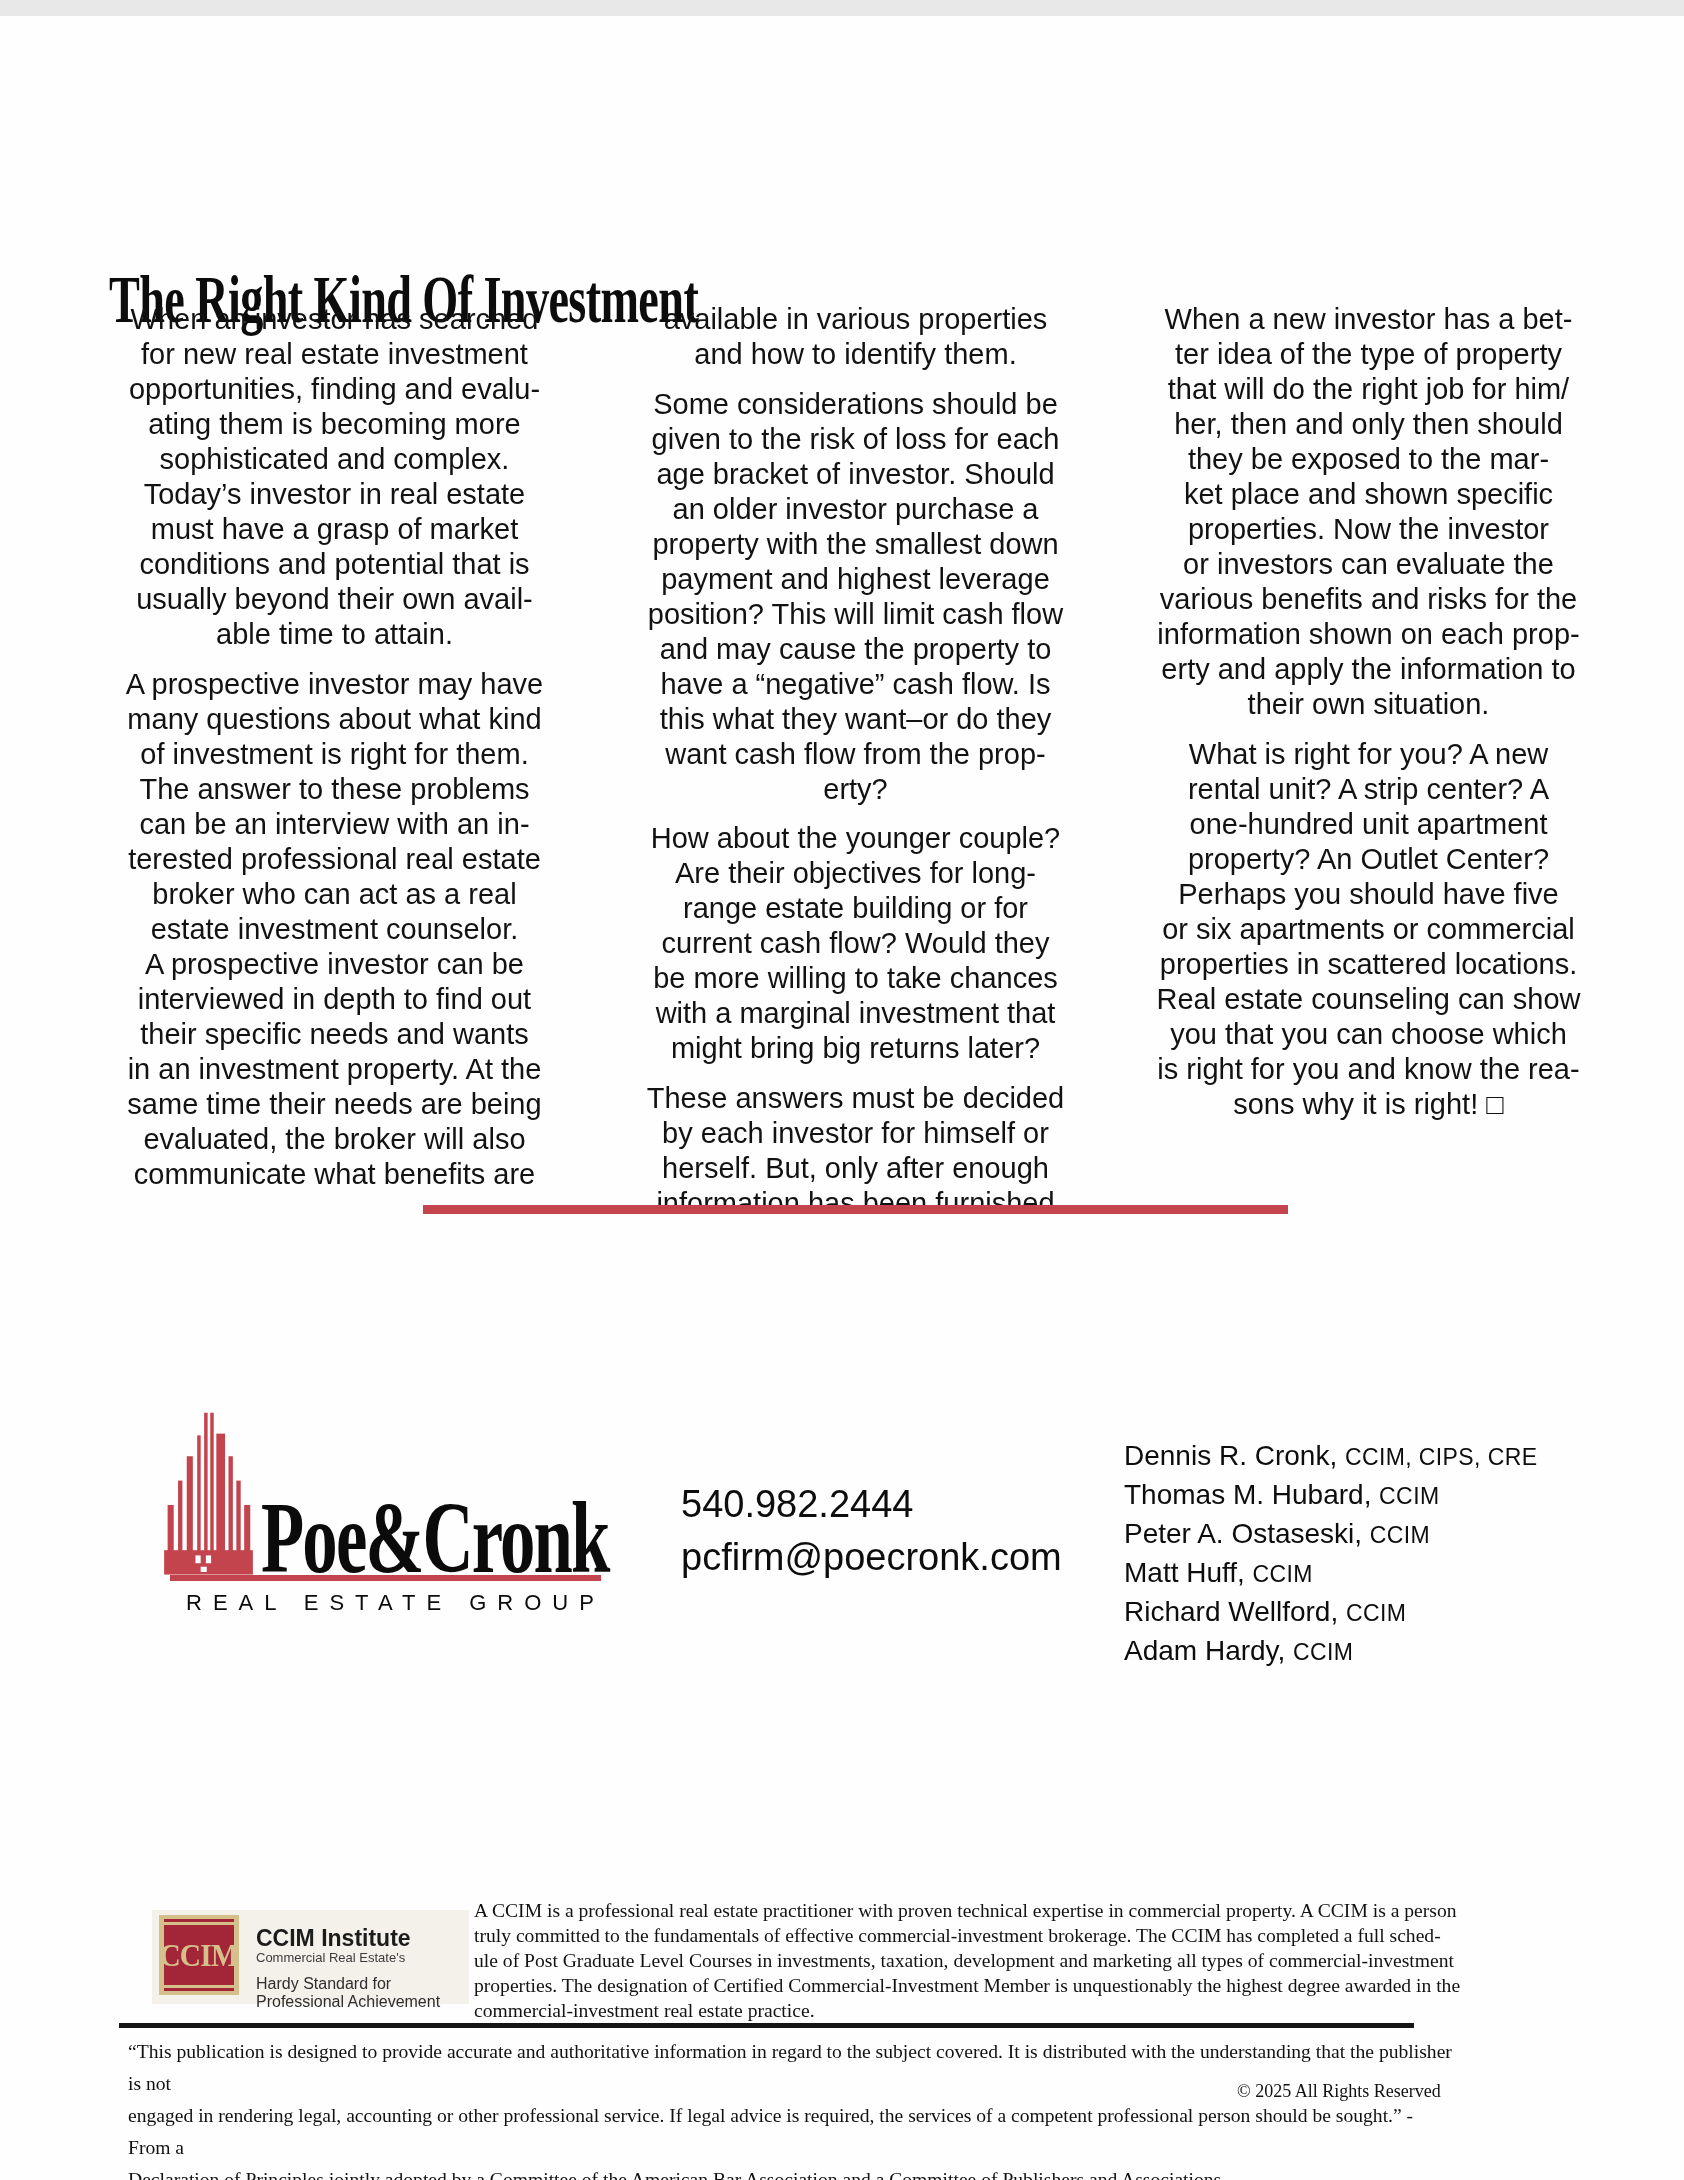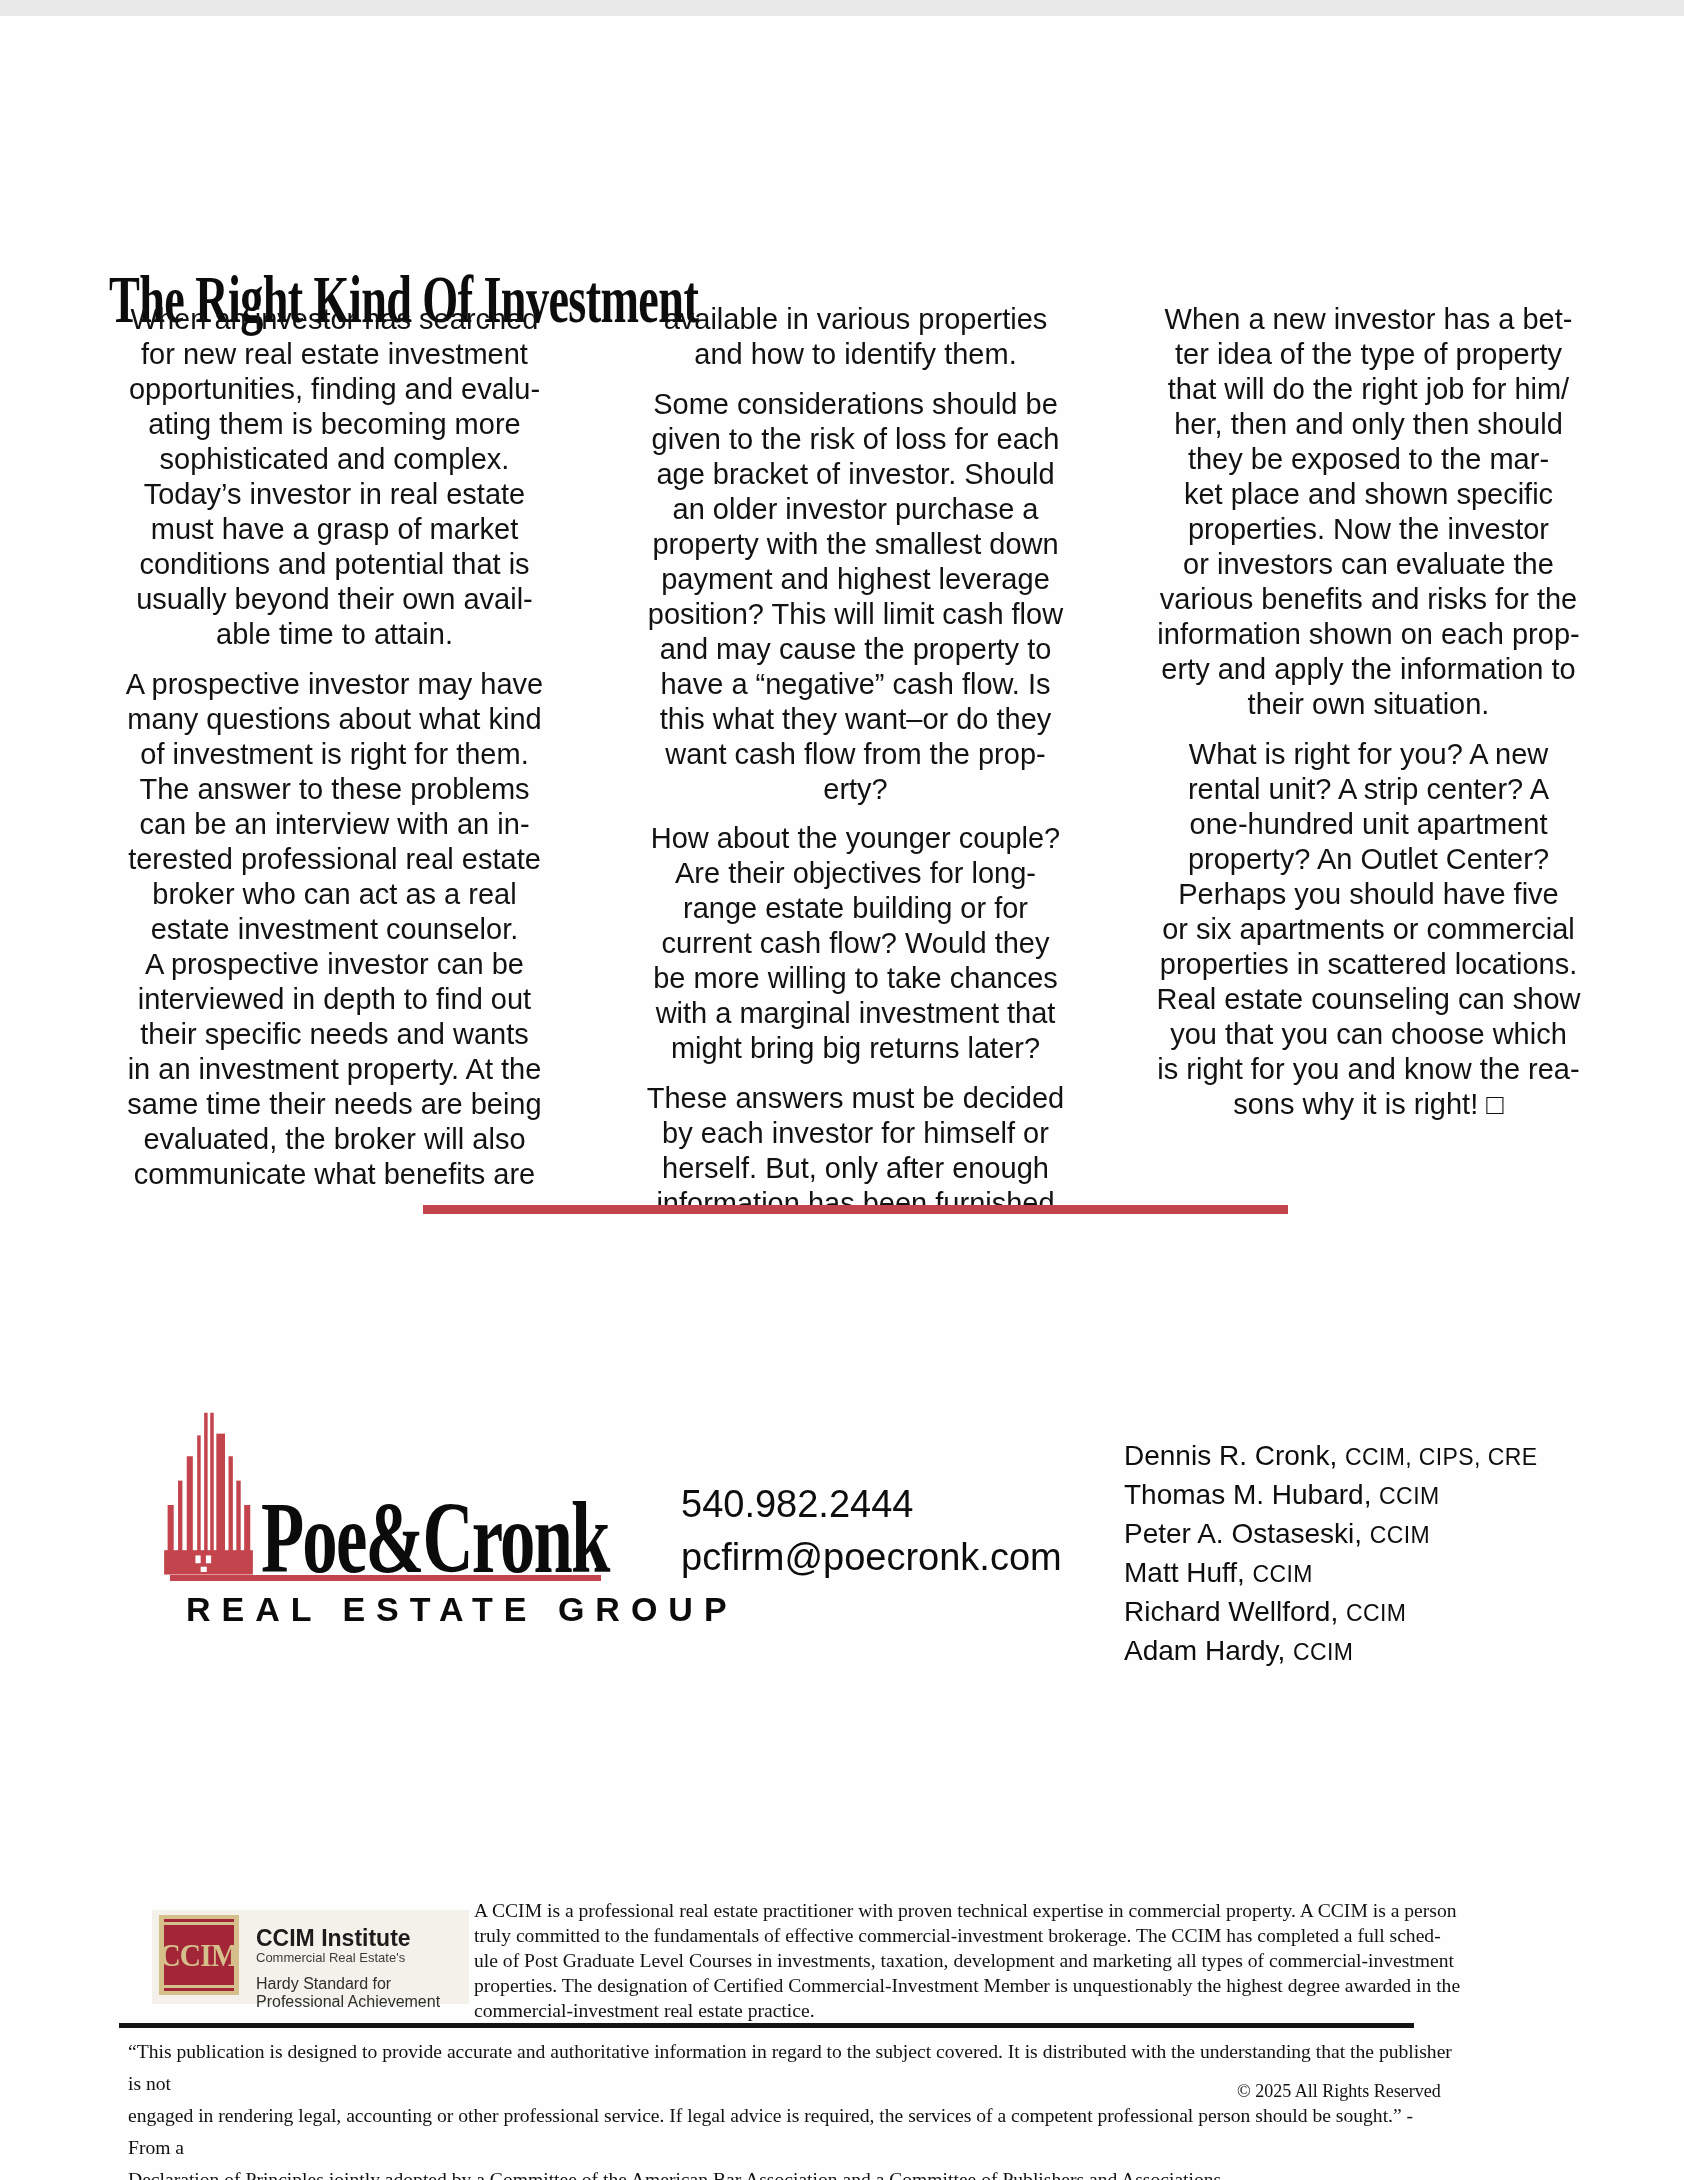--- a/index.html
+++ b/index.html
@@ -48,21 +48,21 @@
     letter-spacing:-2.6px;
     transform:scaleX(0.70);transform-origin:left top;
     white-space:nowrap;color:#0b0b0b;
   }
   .brand-rule{
     position:absolute;left:170px;top:1559px;
     width:431px;height:6px;
   }
   .brand-sub{
     position:absolute;left:186px;top:1574px;
-    font-weight:bold;font-size:34px;letter-spacing:11px;
+    font-weight:normal;font-size:22px;letter-spacing:11px;
     color:#0b0b0b;white-space:nowrap;text-align:right;
   }
   
   .contact-phone{position:absolute;left:681px;top:1467px;font-size:38px;color:#0d0d0d;}
   .contact-email{position:absolute;left:681px;top:1520px;font-size:38px;color:#0d0d0d;}
   
   .people{position:absolute;left:1124px;top:1421px;font-size:28px;line-height:37px;color:#0d0d0d;}
   .people .desig{font-size:23px;margin-left:7.7px;letter-spacing:0.4px;}
   
   .ccim-panel{

